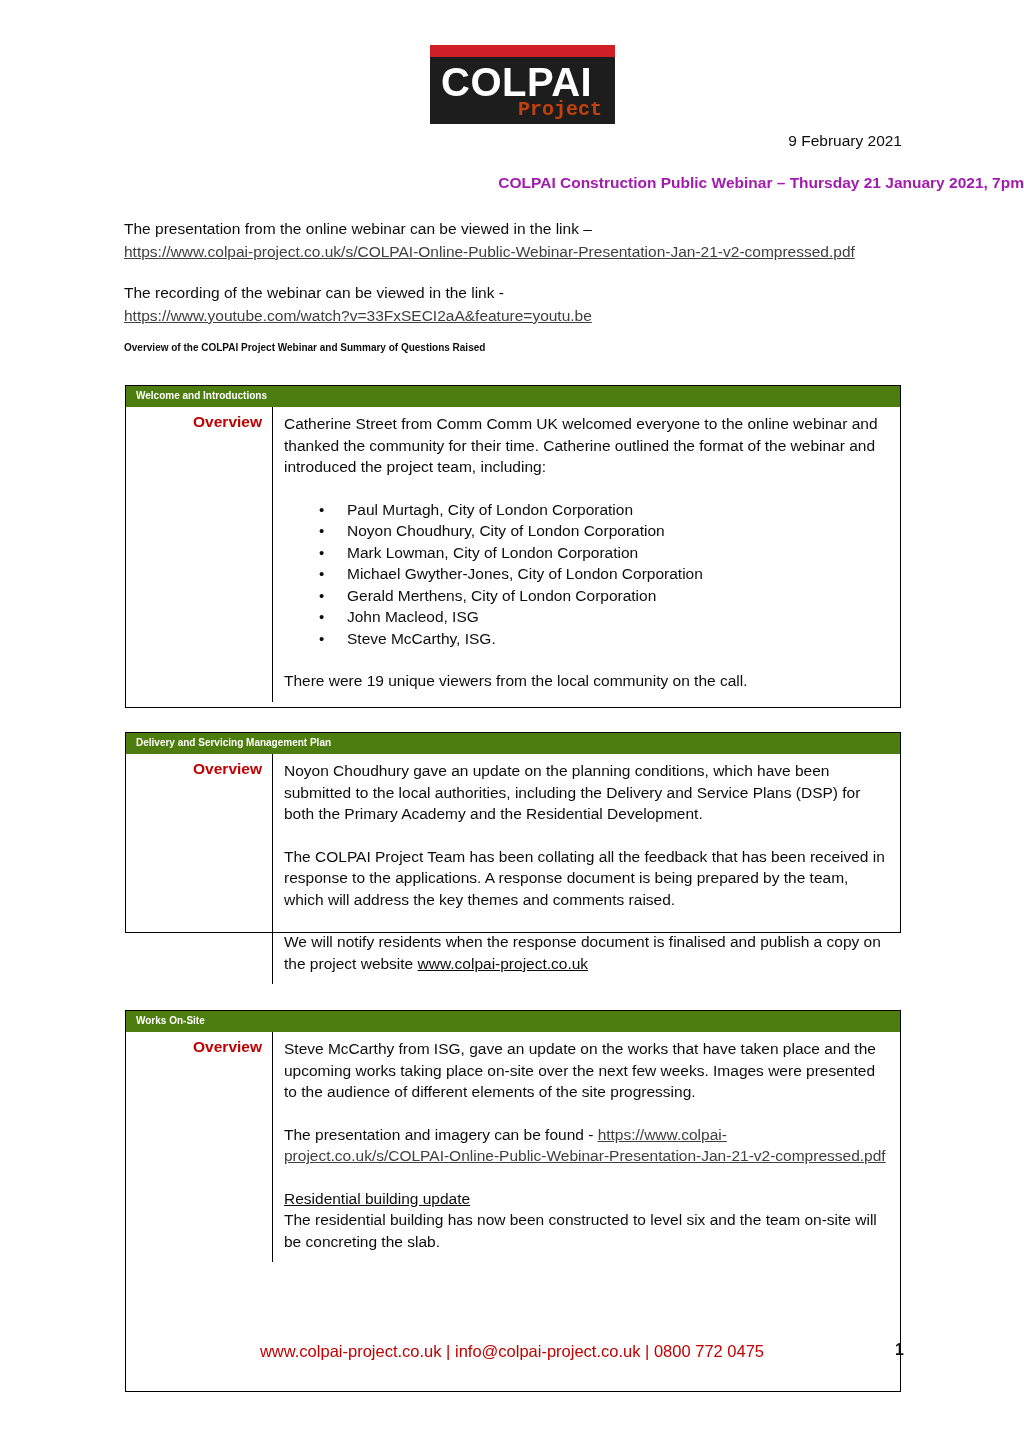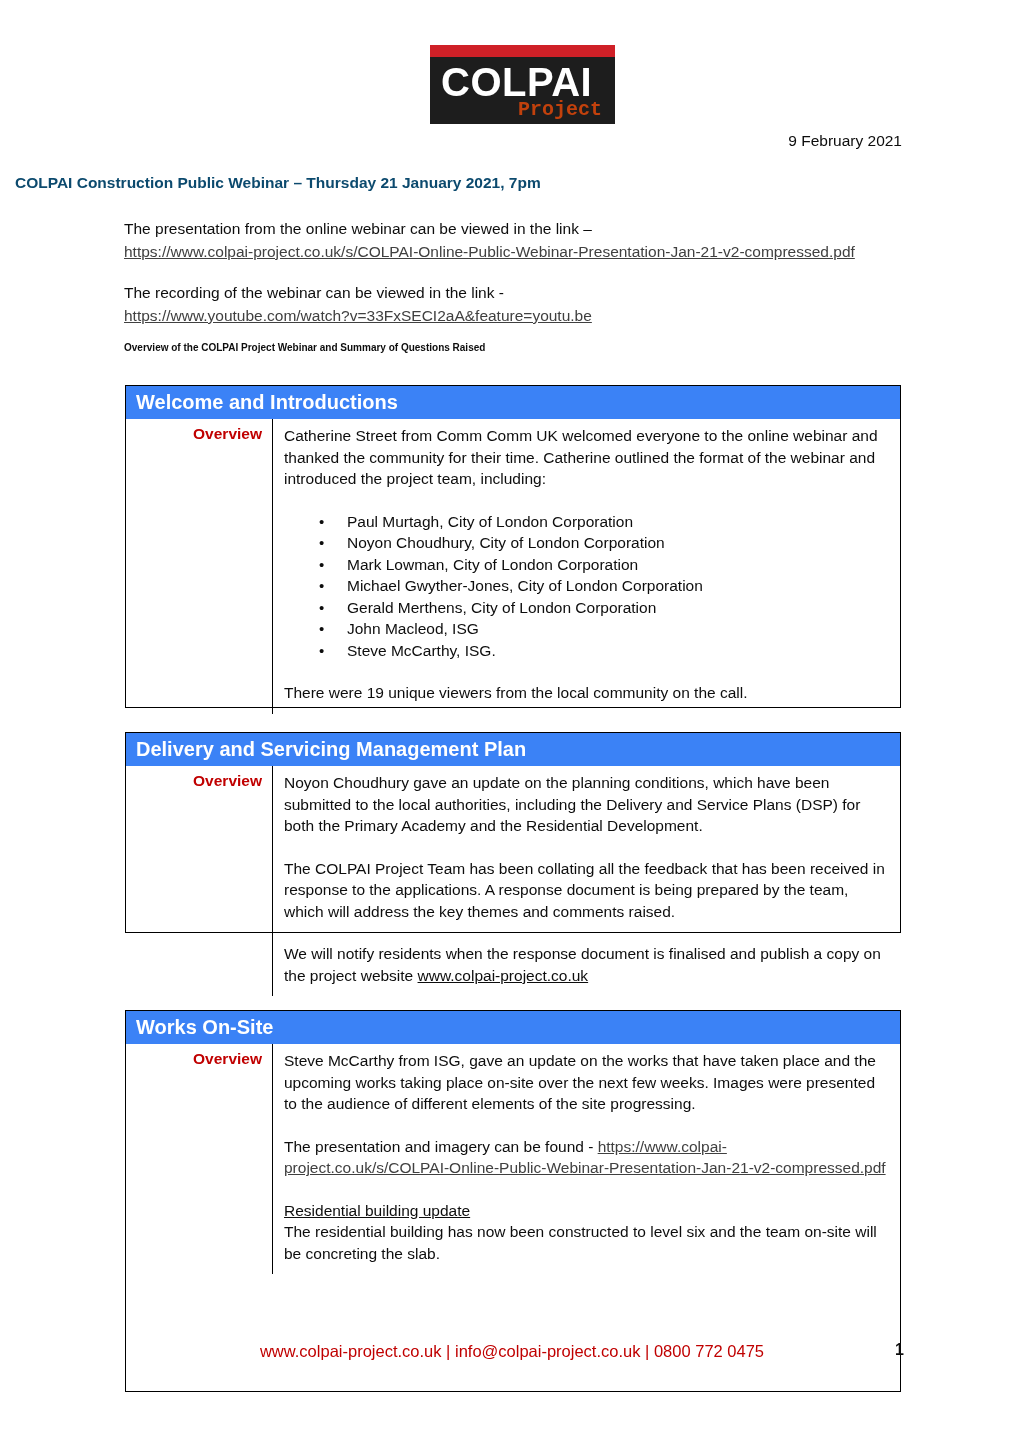--- a/index.html
+++ b/index.html
@@ -74,24 +74,24 @@
     top: 132px;
     font-size: 15.5px;
     font-weight: normal;
     color: #0d0d0d;
   }
   .doc-title {
     position: absolute;
     left: 15px;
     right: 0;
     top: 174px;
-    text-align: left;
-    font-size: 15.5px;
-    font-weight: bold;
-    color: #0c4a6e;
+    text-align: right;
+    font-size: 15.5px;
+    font-weight: bold;
+    color: #a21caf;
   }
   .para {
     position: absolute;
     left: 124px;
     font-size: 15.5px;
     line-height: 23px;
     color: #0d0d0d;
   }
   .p1 { top: 217px; }
   .p2 { top: 281px; }
@@ -115,24 +115,24 @@
   
   .tbl {
     position: absolute;
     left: 125px;
     width: 776px;
     border: 1px solid #000000;
     box-sizing: border-box;
     background: #ffffff;
   }
   .tbl-head {
-    background: #3b82f6;
+    background: #4d7c0f;
     color: #ffffff;
     font-weight: bold;
-    font-size: 20px;
+    font-size: 10px;
     padding: 4px 0 5px 10px;
     line-height: 1.2;
   }
   .tbl-body {
     display: flex;
     align-items: stretch;
   }
   .col-label {
     width: 147px;
     min-width: 147px;

